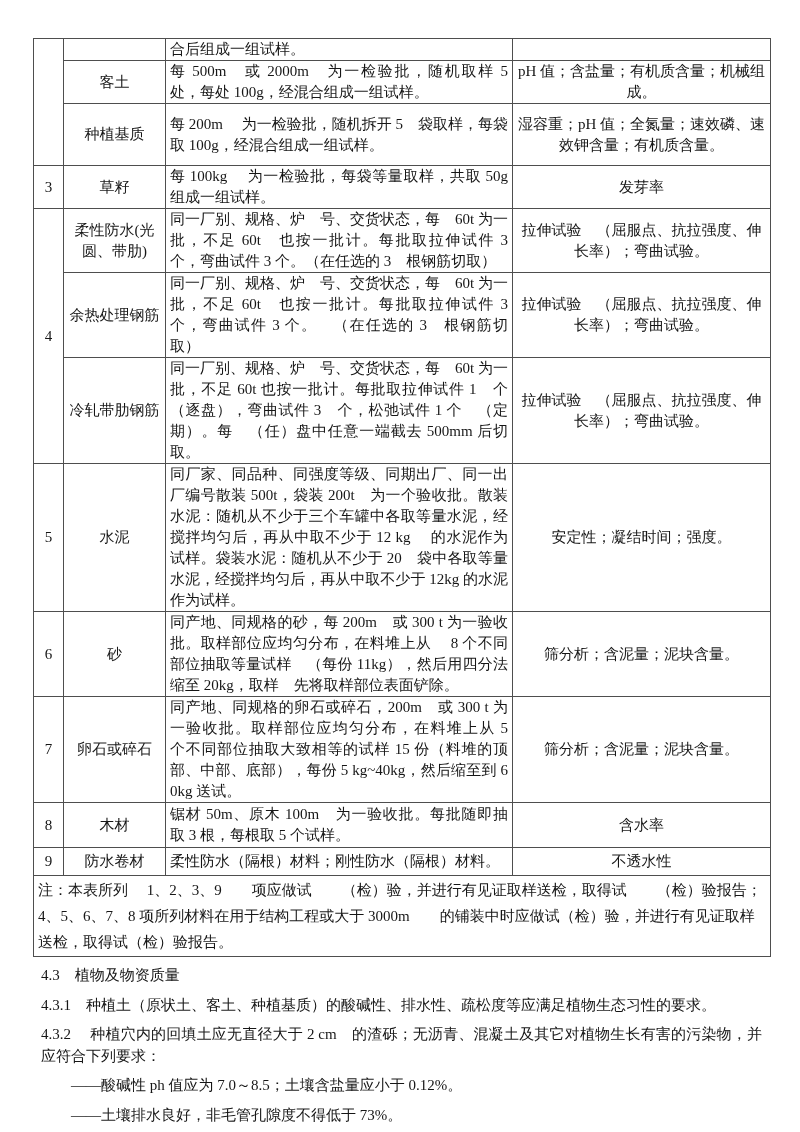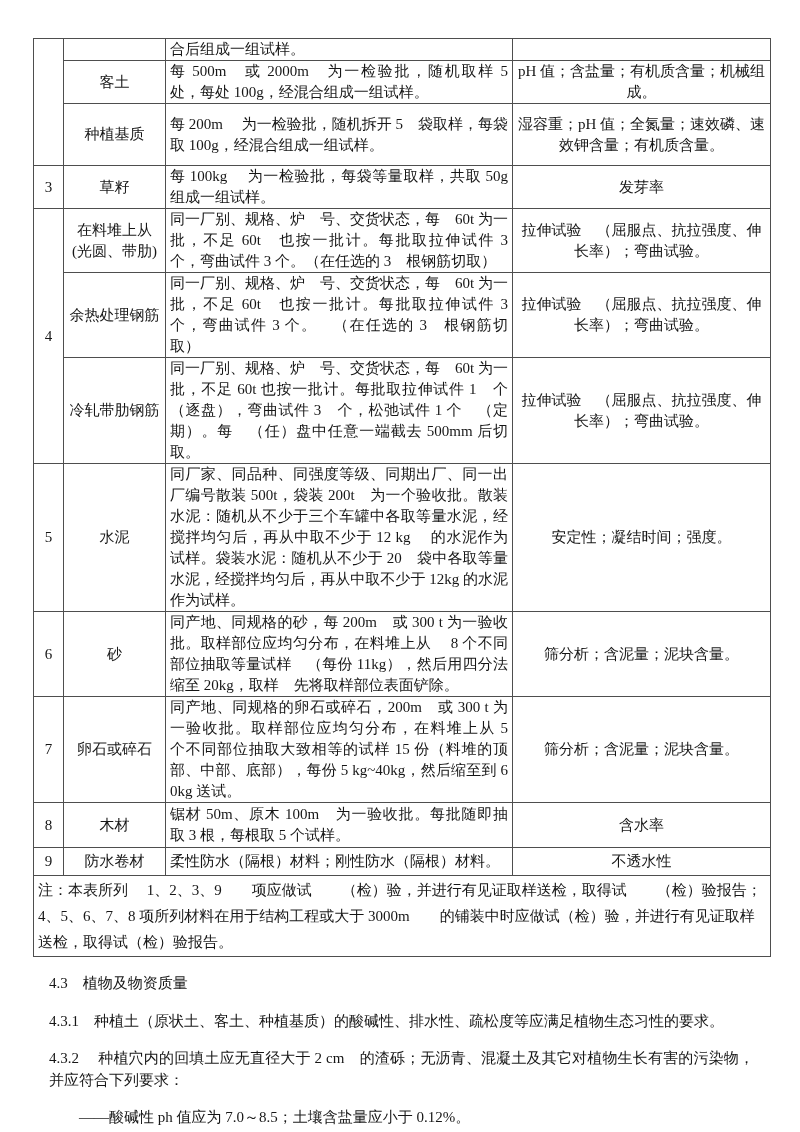--- a/index.html
+++ b/index.html
@@ -47,21 +47,21 @@
   tr.r10 { height: 45px; }
   tr.r11 { height: 28px; }
   tr.rnote { height: 62px; }
   .paras {
     width: 737px;
     margin-top: 1px;
     font-size: 15px;
     line-height: 21.5px;
   }
   .paras p {
-    margin: 16px;
+    margin: 8px;
     text-align: justify;
     text-justify: inter-ideograph;
   }
   .paras p.dash { text-indent: 2em; }
 </style>
 </head>
 <body>
 
 <div class="page">
 
@@ -90,21 +90,21 @@
         <td class="test">湿容重；pH 值；全氮量；速效磷、速效钾含量；有机质含量。</td>
       </tr>
       <tr class="r3">
         <td class="num">3</td>
         <td class="name">草籽</td>
         <td class="samp">每 100kg　 为一检验批，每袋等量取样，共取 50g 组成一组试样。</td>
         <td class="test">发芽率</td>
       </tr>
       <tr class="r4">
         <td class="num" rowspan="3">4</td>
-        <td class="name">在料堆上从(光圆、带肋)</td>
+        <td class="name">柔性防水(光圆、带肋)</td>
         <td class="samp">同一厂别、规格、炉　号、交货状态，每　60t 为一批，不足 60t　也按一批计。每批取拉伸试件 3　个，弯曲试件 3 个。（在任选的 3　根钢筋切取）</td>
         <td class="test">拉伸试验　（屈服点、抗拉强度、伸长率）；弯曲试验。</td>
       </tr>
       <tr class="r5">
         <td class="name">余热处理钢筋</td>
         <td class="samp">同一厂别、规格、炉　号、交货状态，每　60t 为一批，不足 60t　也按一批计。每批取拉伸试件 3　个，弯曲试件 3 个。　（在任选的 3　根钢筋切取）</td>
         <td class="test">拉伸试验　（屈服点、抗拉强度、伸长率）；弯曲试验。</td>
       </tr>
       <tr class="r6">
         <td class="name">冷轧带肋钢筋</td>

